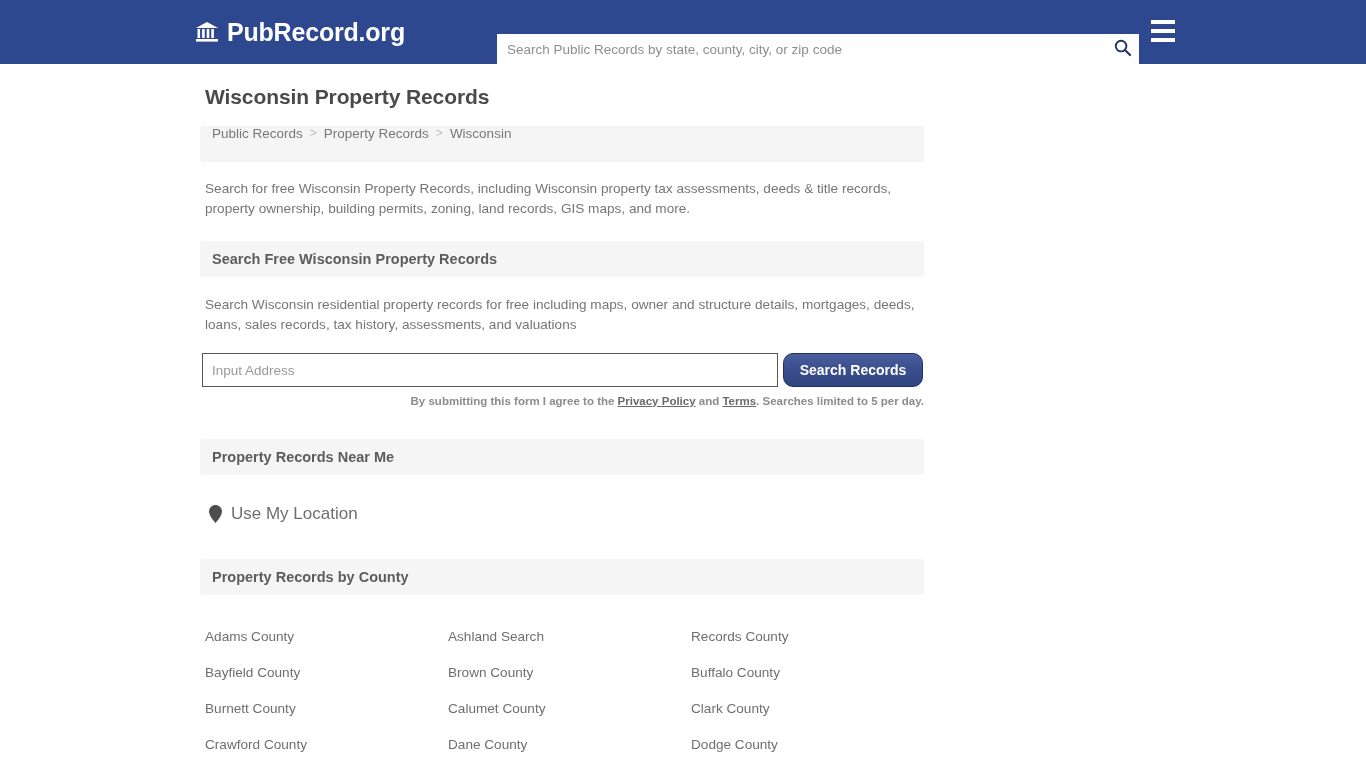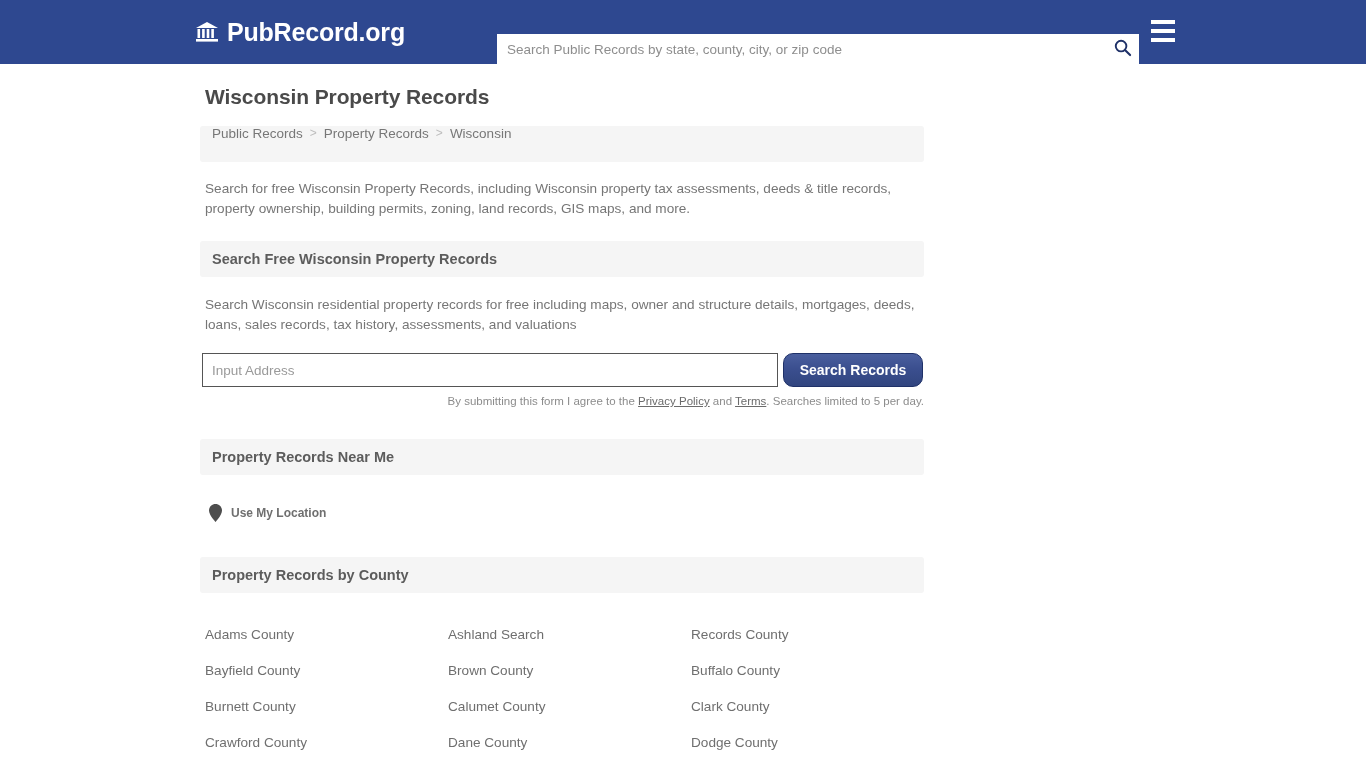--- a/index.html
+++ b/index.html
@@ -181,42 +181,42 @@
     font-weight: bold;
     font-family: "Liberation Sans", sans-serif;
     cursor: pointer;
   }
   .disclaimer {
     margin: 8px 0 0 0;
     text-align: right;
     width: 724px;
     font-size: 11.5px;
     color: #8c8c8c;
+    font-weight: bold;
   }
   .disclaimer a {
     color: #6b6b6b;
     text-decoration: underline;
   }
 
   
   .use-location {
     display: flex;
     align-items: center;
     gap: 9px;
     margin-top: 29px;
     margin-left: 9px;
     text-decoration: none;
     width: max-content;
     cursor: pointer;
   }
   .pin-icon { width: 13px; height: 18px; display: block; }
   .use-location-label {
-    font-size: 12px;
+    font-size: 17px;
     color: #6f6f6f;
-    font-weight: bold;
   }
 
   
   .county-grid {
     margin-top: 24px;
     margin-left: 5px;
     display: grid;
     grid-template-columns: 243px 243px 238px;
     row-gap: 0;
   }

